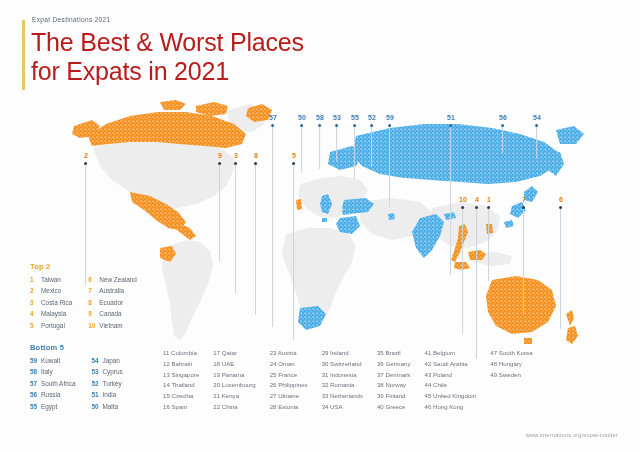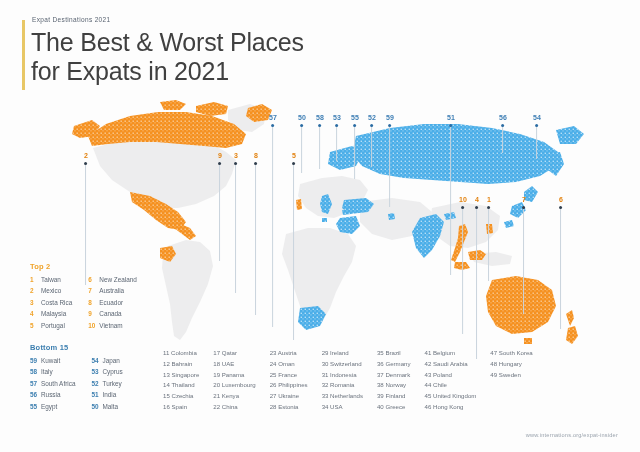--- a/index.html
+++ b/index.html
@@ -13,21 +13,21 @@
   #canvas{position:relative;width:640px;height:452px;background:#fdfdfd;}
 
   
   .hdr{position:absolute;left:30px;top:16px;width:420px;}
   .accent-bar{position:absolute;left:22px;top:20px;width:3px;height:70px;background:#e8c766;}
   .kicker{
     font-size:6.5px;color:#5a6472;letter-spacing:.35px;
     margin:0 0 5px 2px;font-weight:400;
   }
   .title{
-    font-size:25px;line-height:1.17;color:#404040;
+    font-size:25px;line-height:1.17;color:#b91c1c;
     font-weight:400;letter-spacing:-.2px;margin:0 0 0 1px;
     white-space:pre-line;
   }
 
   
   #map{position:absolute;left:0;top:96px;width:640px;height:250px;}
   #map svg{display:block;}
 
   
   .marker{position:absolute;transform:translateX(-50%);text-align:center;}
@@ -339,21 +339,21 @@
           </div>
           <div class="lrow">
             <span class="rk">10</span>
             <span class="nm">Vietnam</span>
           </div>
         </div>
       </div>
   </div>
 
   <div class="legend-bottom">
-    <div class="legend-head">Bottom 15</div>
+    <div class="legend-head">Bottom 5</div>
     <div class="legend-cols" id="legend-bottom-cols">
         <div class="legend-col">
           <div class="lrow">
             <span class="rk">59</span>
             <span class="nm">Kuwait</span>
           </div>
           <div class="lrow">
             <span class="rk">58</span>
             <span class="nm">Italy</span>
           </div>

